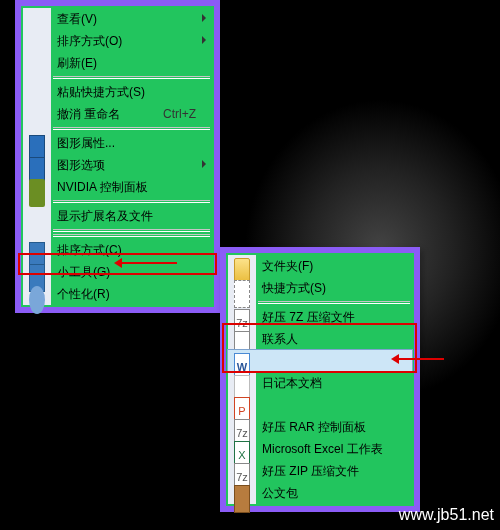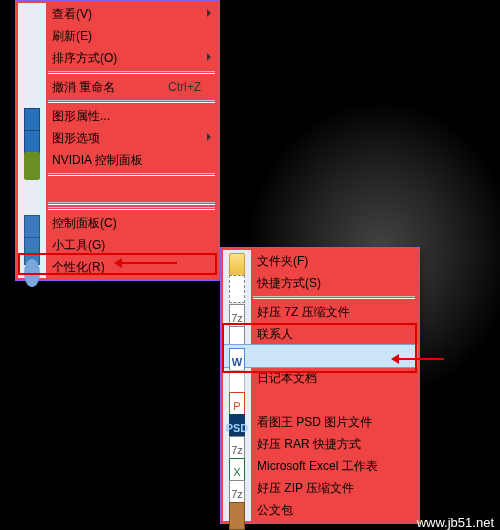--- a/index.html
+++ b/index.html
@@ -1,32 +1,32 @@
 <!DOCTYPE html>
 <html><head>
 <meta charset="utf-8">
 <style>
   * { margin:0; padding:0; box-sizing:border-box; font-family:"Microsoft YaHei","SimSun",Tahoma,sans-serif; }
   body { width:500px; height:530px; background:#000; position:relative; overflow:hidden; }
   .bg-image { position:absolute; inset:0; background:radial-gradient(ellipse 180px 200px at 380px 250px,#444 0%,#222 40%,#000 75%); }
-  .menu { position:absolute; background:#ef4444; border:1px solid #8b5cf6; box-shadow:3px 3px 6px rgba(0,0,0,.3); font-size:12px; color:#000; padding:2px; }
+  .menu { position:absolute; background:#22c55e; border:6px solid #8b5cf6; box-shadow:3px 3px 6px rgba(0,0,0,.3); font-size:12px; color:#000; padding:2px; }
   .menu1 { left:15px; top:0; width:205px; }
   .menu2 { left:220px; top:247px; width:200px; }
   .iconcol { position:absolute; left:2px; top:2px; bottom:2px; width:28px; background:#e8ecf4; }
   .item { position:relative; height:22px; line-height:22px; padding-left:34px; padding-right:18px; white-space:nowrap; cursor:default; }
   .item.hov { background:#cde6f7; border:1px solid #7da2ce; margin:-1px; height:24px; line-height:22px; }
   .item .ic { position:absolute; left:6px; top:3px; width:16px; height:28px; display:flex; align-items:center; justify-content:center; font-size:11px; }
   .item .arrow { position:absolute; right:6px; top:6px; width:0; height:0; border-left:4px solid #333; border-top:4px solid transparent; border-bottom:4px solid transparent; }
   .item .shortcut { position:absolute; right:16px; color:#333;text-align:center; }
   .sep { position:relative; height:3px; margin:2px 2px 2px 30px; border-top:1px solid #c5c5c5; border-bottom:1px solid #fff; }
   .hl-src { position:absolute; border:2px solid #d00; pointer-events:none; }
   .arrow-red { position:absolute; height:2px; background:#d00; pointer-events:none; }
   .arrow-red::after { content:""; position:absolute; width:0; height:0; border-top:5px solid transparent; border-bottom:5px solid transparent; }
   .arrow-red.left::after { left:-8px; top:-4px; border-right:8px solid #d00; }
-  .watermark { position:absolute; right:6px; bottom:0; color:#fff; font-size:13px; font-family:Arial,sans-serif; pointer-events:none; }
+  .watermark { position:absolute; right:6px; bottom:6px; color:#fff; font-size:16px; font-family:Arial,sans-serif; pointer-events:none; }
   
   .ic-folder{background:linear-gradient(#fce28a,#e7b731);border:1px solid #c89b2a;border-radius:2px;}
   .ic-nv{background:#6b8e23;border-radius:2px;}
   .ic-gpu{background:#2a6fbb;border:1px solid #1a4a7c;}
   .ic-mon{background:#3a7abd;border:1px solid #245a8d;}
   .ic-gear{background:#7aa7d9;border-radius:50%;}
   .ic-7z{background:#fff;border:1px solid #888;color:#555;}
   .ic-doc{background:#fff;border:1px solid #4a8ad4;color:#2b579a;font-weight:bold;}
   .ic-ppt{background:#fff;border:1px solid #d04423;color:#d04423;}
   .ic-psd{background:#0a3a6a;color:#9ed0ff;font-size:8px;font-weight:bold;}
@@ -38,51 +38,51 @@
 </style>
 </head>
 <body>
 
 <div class="bg-image"></div>
 
 <div class="menu menu1">
   <div class="iconcol"></div>
   <div>
       <div class="item"><span class="ic"></span><span>查看(V)</span><span class="arrow"></span></div>
+      <div class="item"><span class="ic"></span><span>排序方式(O)</span><span class="arrow"></span></div>
       <div class="item"><span class="ic"></span><span>刷新(E)</span></div>
-      <div class="item"><span class="ic"></span><span>排序方式(O)</span><span class="arrow"></span></div>
       <div class="sep"></div>
+      <div class="item"><span class="ic"></span><span>粘贴快捷方式(S)</span></div>
       <div class="item"><span class="ic"></span><span>撤消 重命名</span><span class="shortcut">Ctrl+Z</span></div>
       <div class="sep"></div>
       <div class="item"><span class="ic ic-gpu"></span><span>图形属性...</span></div>
       <div class="item"><span class="ic ic-gpu"></span><span>图形选项</span><span class="arrow"></span></div>
       <div class="item"><span class="ic ic-nv"></span><span>NVIDIA 控制面板</span></div>
       <div class="sep"></div>
-      <div class="item"><span class="ic"></span></div>
+      <div class="item"><span class="ic"></span><span>显示扩展名及文件</span></div>
       <div class="sep"></div>
       <div class="sep"></div>
-      <div class="item"><span class="ic ic-mon"></span><span>控制面板(C)</span></div>
+      <div class="item"><span class="ic ic-mon"></span><span>排序方式(C)</span></div>
       <div class="item"><span class="ic ic-mon"></span><span>小工具(G)</span></div>
       <div class="item"><span class="ic ic-gear"></span><span>个性化(R)</span></div>
     </div>
 </div>
 
 <div class="menu menu2">
   <div class="iconcol"></div>
   <div>
       <div class="item"><span class="ic ic-folder"></span><span>文件夹(F)</span></div>
       <div class="item"><span class="ic ic-short"></span><span>快捷方式(S)</span></div>
       <div class="sep"></div>
       <div class="item"><span class="ic ic-7z">7z</span><span>好压 7Z 压缩文件</span></div>
       <div class="item"><span class="ic ic-contact"></span><span>联系人</span></div>
       <div class="item hov"><span class="ic ic-doc">W</span></div>
       <div class="item"><span class="ic ic-txt"></span><span>日记本文档</span></div>
       <div class="item"><span class="ic ic-ppt">P</span></div>
-      <div class="item"><span class="ic ic-psd">PSD</span><span>看图王 PSD 图片文件</span></div>
-      <div class="item"><span class="ic ic-7z">7z</span><span>好压 RAR 快捷方式</span></div>
+      <div class="item"><span class="ic ic-7z">7z</span><span>好压 RAR 控制面板</span></div>
       <div class="item"><span class="ic ic-xl">X</span><span>Microsoft Excel 工作表</span></div>
       <div class="item"><span class="ic ic-7z">7z</span><span>好压 ZIP 压缩文件</span></div>
       <div class="item"><span class="ic ic-brief"></span><span>公文包</span></div>
     </div>
 </div>
 
 <div class="hl-src" style="left:18px; top:253px; width:199px; height:22px;"></div>
 <div class="arrow-red left" style="left:122px; top:262px; width:55px;"></div>
 
 <div class="hl-src" style="left:222px; top:323px; width:195px; height:50px;"></div>

